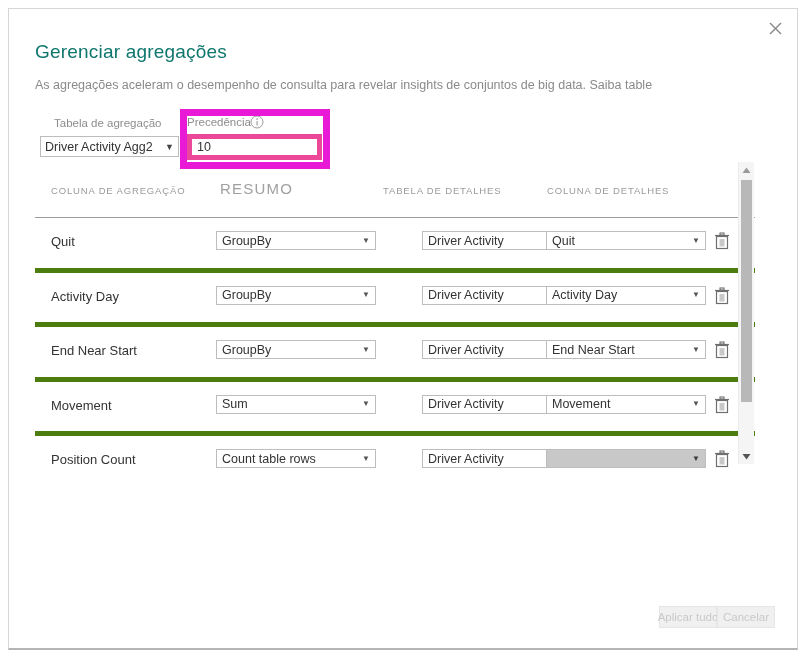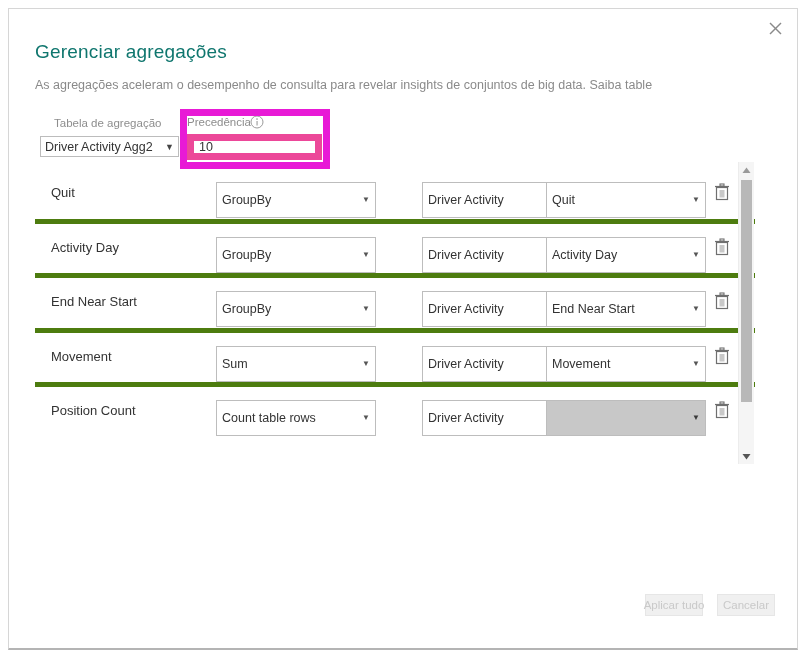--- a/index.html
+++ b/index.html
@@ -105,21 +105,21 @@
   }
   #agg-table-select .caret { font-size: 9px; color: #444; margin-left: 4px; }
 
   #precedence-input {
     position: absolute;
     left: 178px;
     top: 125px;
     width: 135px;
     height: 26px;
     box-sizing: border-box;
-    border: 7px solid #ec4899;
+    border: 5px solid #ec4899;
     background: #ffffff;
     font-size: 12.5px;
     color: #333333;
     padding: 0 5px;
     font-family: "Liberation Sans", sans-serif;
   }
 
   
   #highlight-box {
     position: absolute;
@@ -171,21 +171,21 @@
     left: 16px;
     top: 16px;
     font-size: 13px;
     color: #333333;
     white-space: nowrap;
   }
 
   .combo {
     position: absolute;
     top: 13px;
-    height: 36px;
+    height: 19px;
     box-sizing: border-box;
     border: 1px solid #bdbdbd;
     background: #ffffff;
     font-size: 12.5px;
     color: #333333;
     display: flex;
     align-items: center;
     cursor: pointer;
   }
   .combo .val {
@@ -251,23 +251,22 @@
     width: 11px;
     height: 222px;
     background: #b8b8b8;
     cursor: pointer;
   }
 
   
   #footer-buttons {
     position: absolute;
     right: 22px;
-    bottom: 32px;
-    display: flex;
-    gap: 14px;
+    bottom: 20px;
+    display: flex;
     margin-left: 28px;
   }
   .footer-btn {
     width: 58px;
     height: 22px;
     background: #f0f0f0;
     border: 1px solid #e6e6e6;
     color: #c9c9c9;
     font-size: 11.5px;
     font-family: "Liberation Sans", sans-serif;
@@ -310,20 +309,26 @@
       <circle cx="7" cy="7" r="6" fill="none" stroke="#9b9b9b" stroke-width="1"></circle>
       <circle cx="7" cy="4" r="0.85" fill="#9b9b9b"></circle>
       <rect x="6.5" y="6" width="1.1" height="4.5" fill="#9b9b9b"></rect>
     </svg>
   </span>
   <input id="precedence-input" type="text" value="10" style="">
 
   <div id="highlight-box" style="border-color: rgb(232, 26, 214);"></div>
 
   <div id="table-area">
+    <div id="table-head">
+      <div class="col-head" id="head-agg-col">COLUNA DE AGREGAÇÃO</div>
+      <div class="col-head" id="head-summary">RESUMO</div>
+      <div class="col-head" id="head-det-table">TABELA DE DETALHES</div>
+      <div class="col-head" id="head-det-col">COLUNA DE DETALHES</div>
+    </div>
 
     <div id="table-body">
         <div class="table-row">
           <div class="row-label">Quit</div>
           <div class="combo c-summary">
             <span class="val">GroupBy</span>
             <span class="arrow">▼</span>
           </div>
           <div class="combo c-dtable">
             <span class="val">Driver Activity</span>

